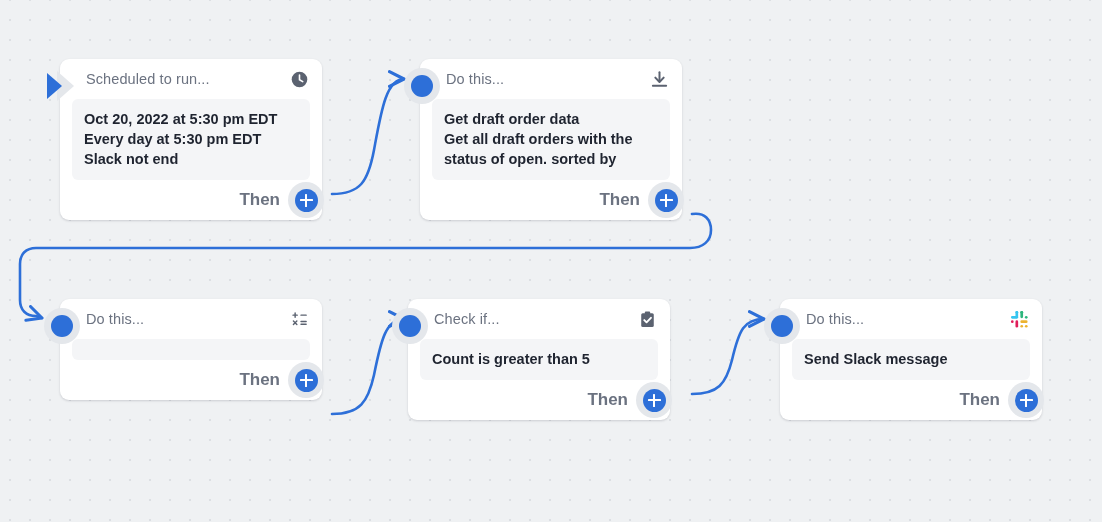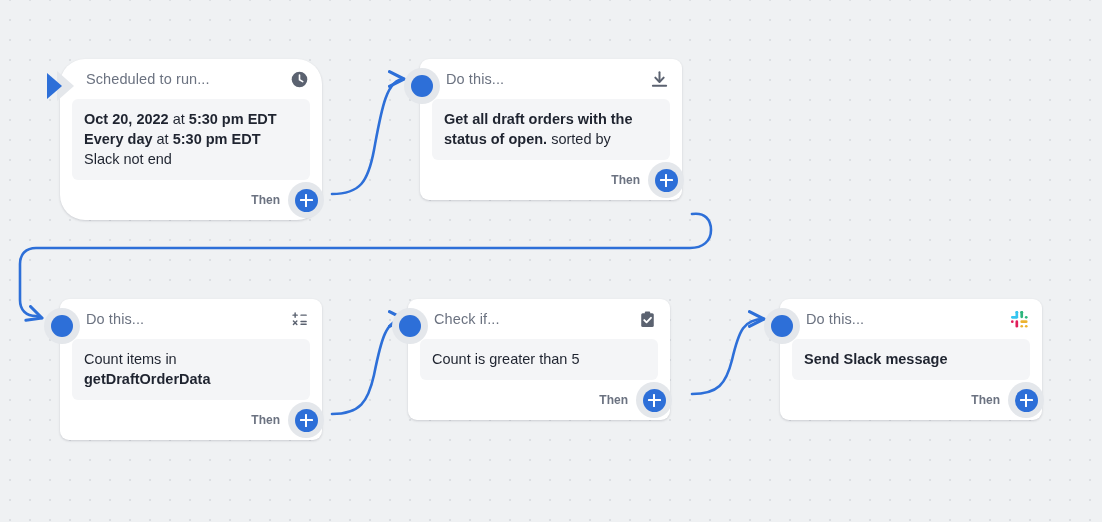--- a/index.html
+++ b/index.html
@@ -59,32 +59,32 @@
   .card-body {
     margin: 0 12px;
     background: #f4f5f7;
     border-radius: 6px;
     padding: 10px 12px 11px 12px;
     font-size: 14.5px;
     line-height: 20px;
     color: #1f2430;
   }
   .card-body .b { font-weight: bold; margin-top: 20px; }
-  .card-body .n { font-weight: normal; }
+  .card-body .n { font-weight: bold; }
 
   .card-footer {
     display: flex;
     align-items: center;
     justify-content: flex-end;
     height: 40px;
     padding-right: 42px;
     position: relative;
   }
   .footer-label {
-    font-size: 12px;
+    font-size: 17px;
     font-weight: bold;
     color: #6b7280;
   }
 
   
   .entry-dot {
     position: absolute;
     left: -16px;
     top: 9px;
     width: 36px;
@@ -172,21 +172,21 @@
     <path d="M 692 214 C 705 212 711 220 711 230 C 711 241 703 248 690 248
              L 36 248 C 26 248 20 254 20 264
              L 20 300 C 20 310 26 316 36 316
              L 42 318" fill="none" stroke="#2d6fd8" stroke-width="2.6" stroke-linecap="round" stroke-linejoin="round" marker-end="url(#arrow)"></path>
 
     <path d="M 332 414 C 360 414 368 402 374 375 C 381 340 386 319 404 319" fill="none" stroke="#2d6fd8" stroke-width="2.6" stroke-linecap="round" marker-end="url(#arrow)"></path>
 
     <path d="M 692 394 C 718 394 726 384 732 360 C 739 330 744 319 764 319" fill="none" stroke="#2d6fd8" stroke-width="2.6" stroke-linecap="round" marker-end="url(#arrow)"></path>
   </svg>
 
-  <div class="card" style="left:60px; top:59px; width:262px;border-radius:25px;">
+  <div class="card" style="left:60px; top:59px; width:262px;">
 
     <div class="entry-play">
       <svg viewBox="0 0 38 38" width="38" height="38">
         <path d="M14 4 L31 19 L14 34 Z" fill="#e4e7eb"></path>
         <path d="M4 6 L19 19 L4 32 Z" fill="#2d6fd8"></path>
       </svg>
     </div>
 
     <div class="card-header">
       <span class="card-title">Scheduled to run...</span>
@@ -229,20 +229,23 @@
       <span>
         <svg class="hicon" viewBox="0 0 20 20">
           <path d="M10 2.4 L10 11.4" stroke="#5b6270" stroke-width="2.1" stroke-linecap="round"></path>
           <path d="M5.6 8 L10 12.6 L14.4 8" fill="none" stroke="#5b6270" stroke-width="2.1" stroke-linecap="round" stroke-linejoin="round"></path>
           <path d="M3 16.6 L17 16.6" stroke="#5b6270" stroke-width="2.1" stroke-linecap="round"></path>
         </svg>
       </span>
     </div>
 
     <div class="card-body">
+      <div>
+        <span class="b">Get draft order data</span>
+      </div>
       <div>
         <span class="b">Get all draft orders with the</span>
       </div>
       <div>
         <span class="b">status of open.</span><span class="n"> sorted by</span>
       </div>
     </div>
 
     <div class="card-footer">
       <span class="footer-label">Then</span>
@@ -266,23 +269,20 @@
             <path d="M3.2 5.4 L7.6 5.4 M5.4 3.2 L5.4 7.6"></path>
             <path d="M11.6 5.4 L17 5.4"></path>
             <path d="M3.6 11.6 L7.2 15.2 M7.2 11.6 L3.6 15.2"></path>
             <path d="M11.6 12.1 L17 12.1 M11.6 15.0 L17 15.0"></path>
           </g>
         </svg>
       </span>
     </div>
 
     <div class="card-body">
-      <div>
-        <span class="n">Count items in </span><span class="b">getDraftOrderData</span>
-      </div>
     </div>
 
     <div class="card-footer">
       <span class="footer-label">Then</span>
       <div class="plus-btn" style="top:2px;">
         <span class="knob"></span>
       </div>
     </div>
   </div>
 

